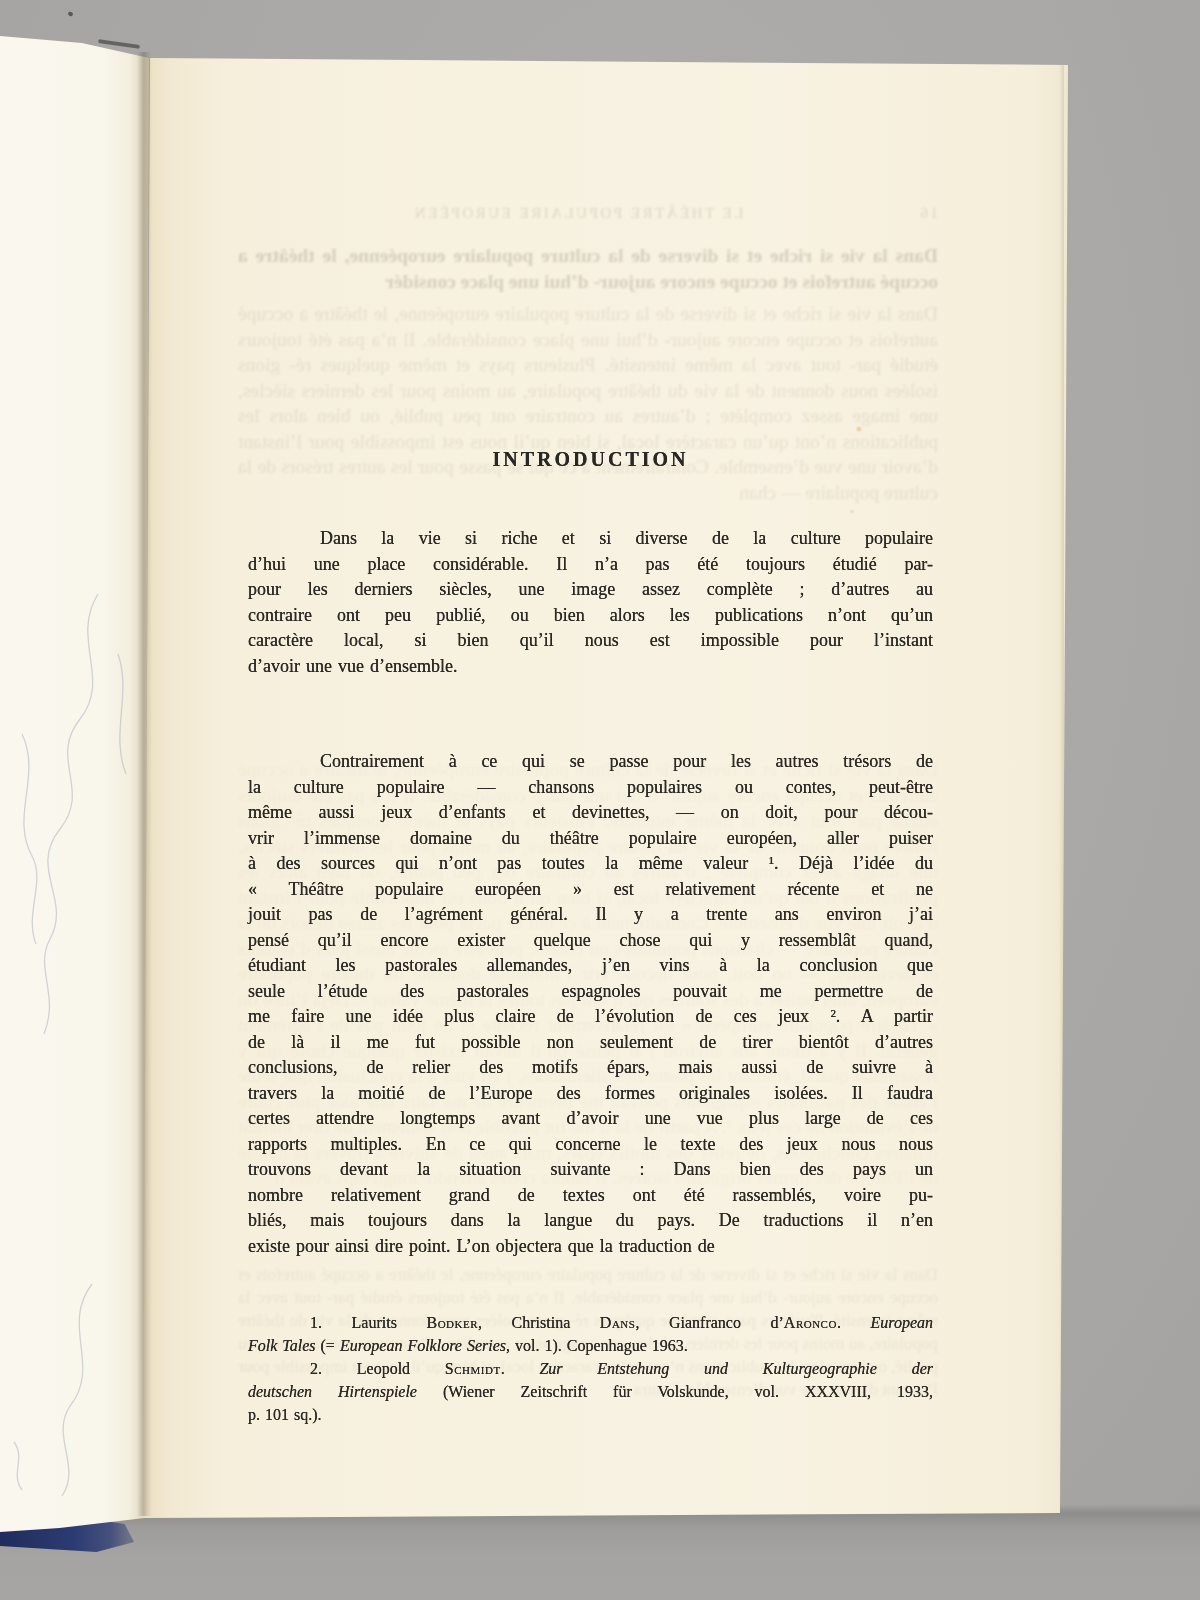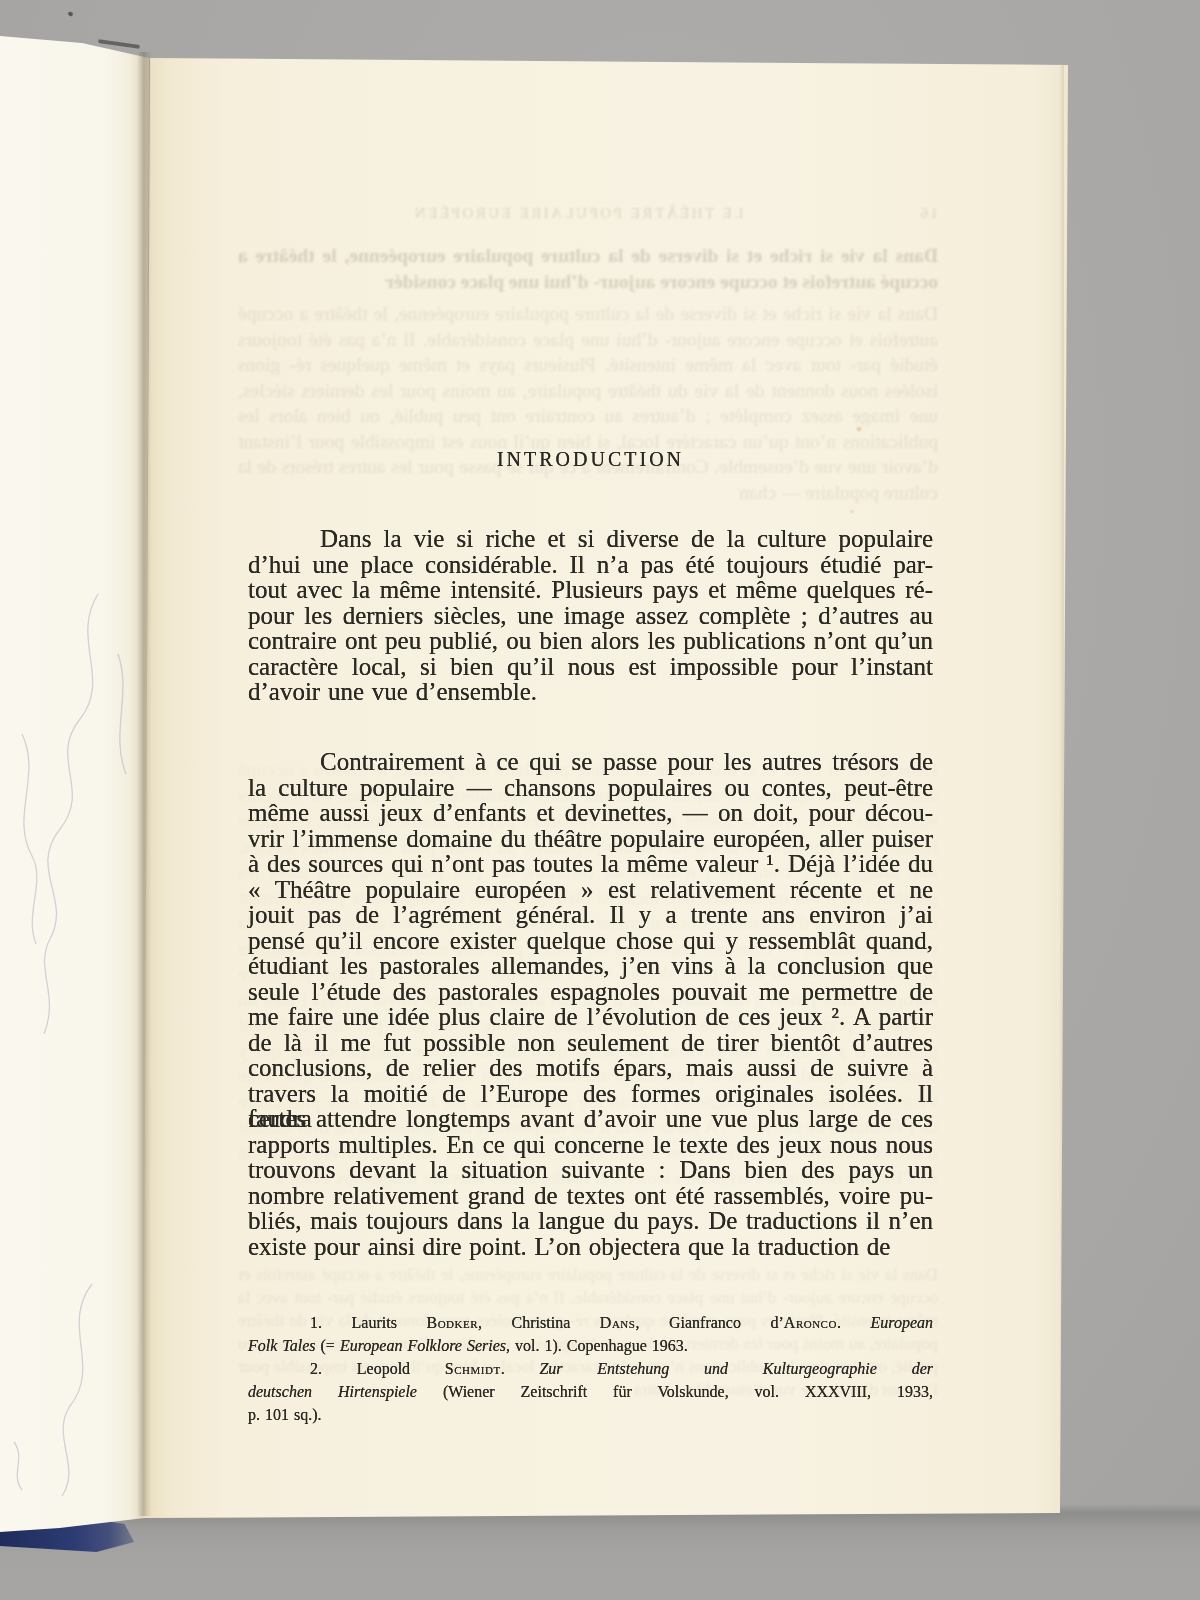--- a/index.html
+++ b/index.html
@@ -17,23 +17,23 @@
   .map-ghost{position:absolute;left:0;top:0;opacity:.5;}
   .gutter-shadow{position:absolute;left:137px;top:52px;width:15px;height:1464px;
     background:linear-gradient(90deg, rgba(72,62,42,0) 0%, rgba(72,62,42,.26) 45%, rgba(72,62,42,.10) 72%, rgba(72,62,42,0) 100%);}
   .main-page{position:absolute;left:143px;top:57px;width:926px;height:1462px;
     clip-path:polygon(7px 1px,925px 8px,917px 1456px,0px 1461px);
     background:linear-gradient(90deg,#e9dec0 0%,#f2e9d2 3%,#f6efdc 9%,#f7f1e0 30%,#f8f2e2 68%,#f5eeda 96%,#efe7d0 100%);
     color:#2b2924;}
   .page-edge-r{position:absolute;right:5px;top:6px;width:5px;height:1450px;
     background:linear-gradient(90deg, rgba(120,102,64,0), rgba(120,102,64,.16));}
   .heading{position:absolute;left:105px;top:391px;width:685px;text-align:center;
-    font-size:20px;letter-spacing:3px;color:#2a2824;text-shadow:0 0 .4px #2a2824;}
+    font-size:20px;letter-spacing:3px;color:#2a2824;text-shadow:0 0 .4px #2a2824;font-weight:bold;}
   .para,.footnote{position:absolute;left:105px;width:685px;text-shadow:0 0 .4px #2b2924;}
-  .para{font-size:25px;}
+  .para{font-size:18px;}
   .p1{top:469px;} .p2{top:692px;}
   .line{height:25.5px;line-height:25.5px;text-align:justify;text-align-last:justify;word-spacing:1.5px;white-space:normal;}
   .line.end{text-align-last:left;}
   .line.indent{text-indent:72px;}
   .footnote{font-size:16px;}
   .footnote .line{height:23px;line-height:23px;word-spacing:1px;}
   .footnote .line.indent{text-indent:62px;}
   .fn1{top:1254px;} .fn2{top:1300px;}
   .i{font-style:italic;}
   .sc{font-variant-caps:small-caps;letter-spacing:.5px;}
@@ -89,21 +89,20 @@
       <div class="g-faint">Dans la vie si riche et si diverse de la culture populaire européenne, le théâtre a occupé autrefois et occupe encore aujour- d’hui une place considérable. Il n’a pas été toujours étudié par- tout avec la même intensité. Plusieurs pays et même quelques ré- gions isolées nous donnent de la vie du théâtre populaire, au moins pour les derniers siècles, une image assez complète ; d’autres au contraire ont peu publié, ou bien alors les publications n’ont qu’un caractère local, si bien qu’il nous est impossible pour l’instant d’avoir une vue d’ensemble. Contrairement à ce qui se passe pour les autres trésors de la culture populaire — chan</div>
     </div>
     <div class="ghost ghost-mid">Dans la vie si riche et si diverse de la culture populaire européenne, le théâtre a occupé autrefois et occupe encore aujour- d’hui une place considérable. Il n’a pas été toujours étudié par- tout avec la même intensité. Plusieurs pays et même quelques ré- gions isolées nous donnent de la vie du théâtre populaire, au moins pour les derniers siècles, une image assez complète ; d’autres au contraire ont peu publié, ou bien alors les publications n’ont qu’un caractère local, si bien qu’il nous est impossible pour l’instant d’avoir une vue d’ensemble. Contrairement à ce qui se passe pour les autres trésors de la culture populaire — chansons populaires ou contes, peut-être même aussi jeux d’enfants et devinettes, — on doit, pour décou- vrir l’immense domaine du théâtre populaire européen, aller puiser à des sources qui n’ont pas toutes la même valeur ¹. Déjà l’idée du « Théâtre populaire européen » est relativement récente et ne jouit pas de l’agrément général. Il y a trente ans environ j’ai pensé qu’il devait exister quelque chose qui y ressemblât quand, étudiant les pastorales allemandes, j’en vins à la conclusion que seule l’étude des pastorales espagnoles pouvait me permettre de me faire une idée plus claire de l’évolution de ces jeux ². A partir de là il me fut possible non seulement de tirer bientôt d’autres conclusions, de relier des motifs épars, mais aussi de suivre à travers la moitié de l’Europe des formes originales isolées. Il faudra certes attendre longtemps avant d’</div>
     <div class="ghost ghost-bottom">Dans la vie si riche et si diverse de la culture populaire européenne, le théâtre a occupé autrefois et occupe encore aujour- d’hui une place considérable. Il n’a pas été toujours étudié par- tout avec la même intensité. Plusieurs pays et même quelques ré- gions isolées nous donnent de la vie du théâtre populaire, au moins pour les derniers siècles, une image assez complète ; d’autres au contraire ont peu publié, ou bien alors les publications n’ont qu’un caractère local, si bien qu’il nous est impossible pour l’instant d’avoir une vue d’ensemble. Contra</div>
 
     <div class="heading">INTRODUCTION</div>
 
     <div class="para p1">
         <div class="line indent">Dans la vie si riche et si diverse de la culture populaire</div>
         <div class="line">d’hui une place considérable. Il n’a pas été toujours étudié par-</div>
-        <div class="line">tout avec la même intensité. Plusieurs pays et même quelques ré-</div>
         <div class="line">pour les derniers siècles, une image assez complète ; d’autres au</div>
         <div class="line">contraire ont peu publié, ou bien alors les publications n’ont qu’un</div>
         <div class="line">caractère local, si bien qu’il nous est impossible pour l’instant</div>
         <div class="line end">d’avoir une vue d’ensemble.</div>
       </div>
     <div class="para p2">
         <div class="line indent">Contrairement à ce qui se passe pour les autres trésors de</div>
         <div class="line">la culture populaire — chansons populaires ou contes, peut-être</div>
         <div class="line">même aussi jeux d’enfants et devinettes, — on doit, pour décou-</div>
         <div class="line">vrir l’immense domaine du théâtre populaire européen, aller puiser</div>

